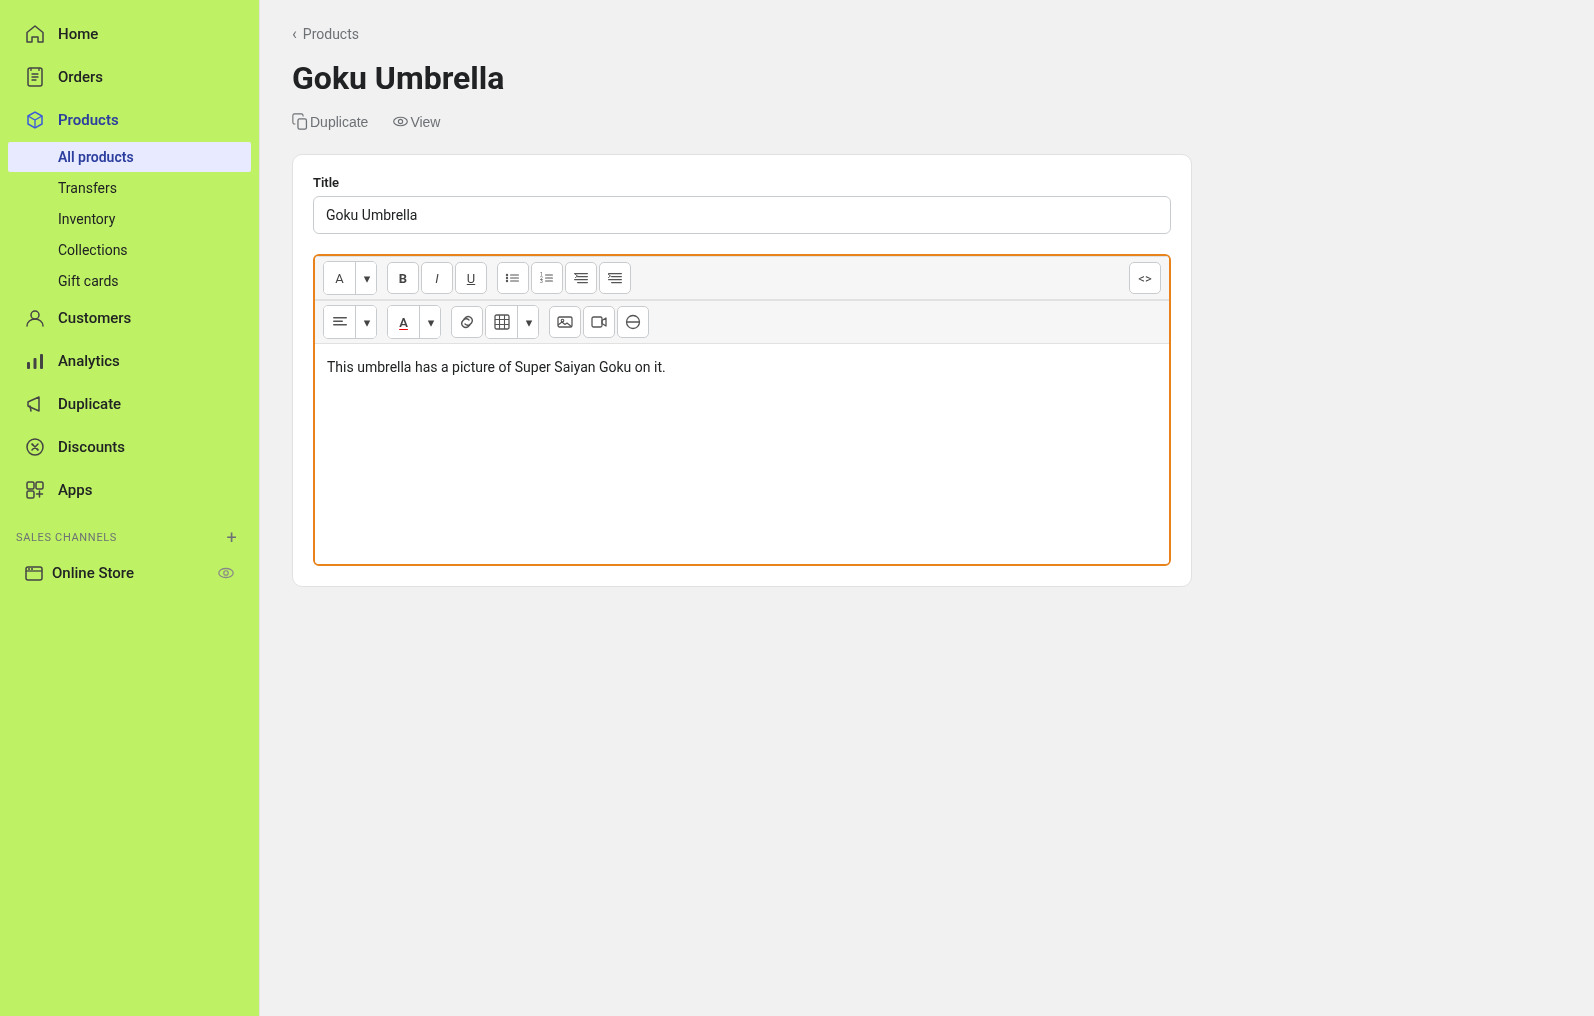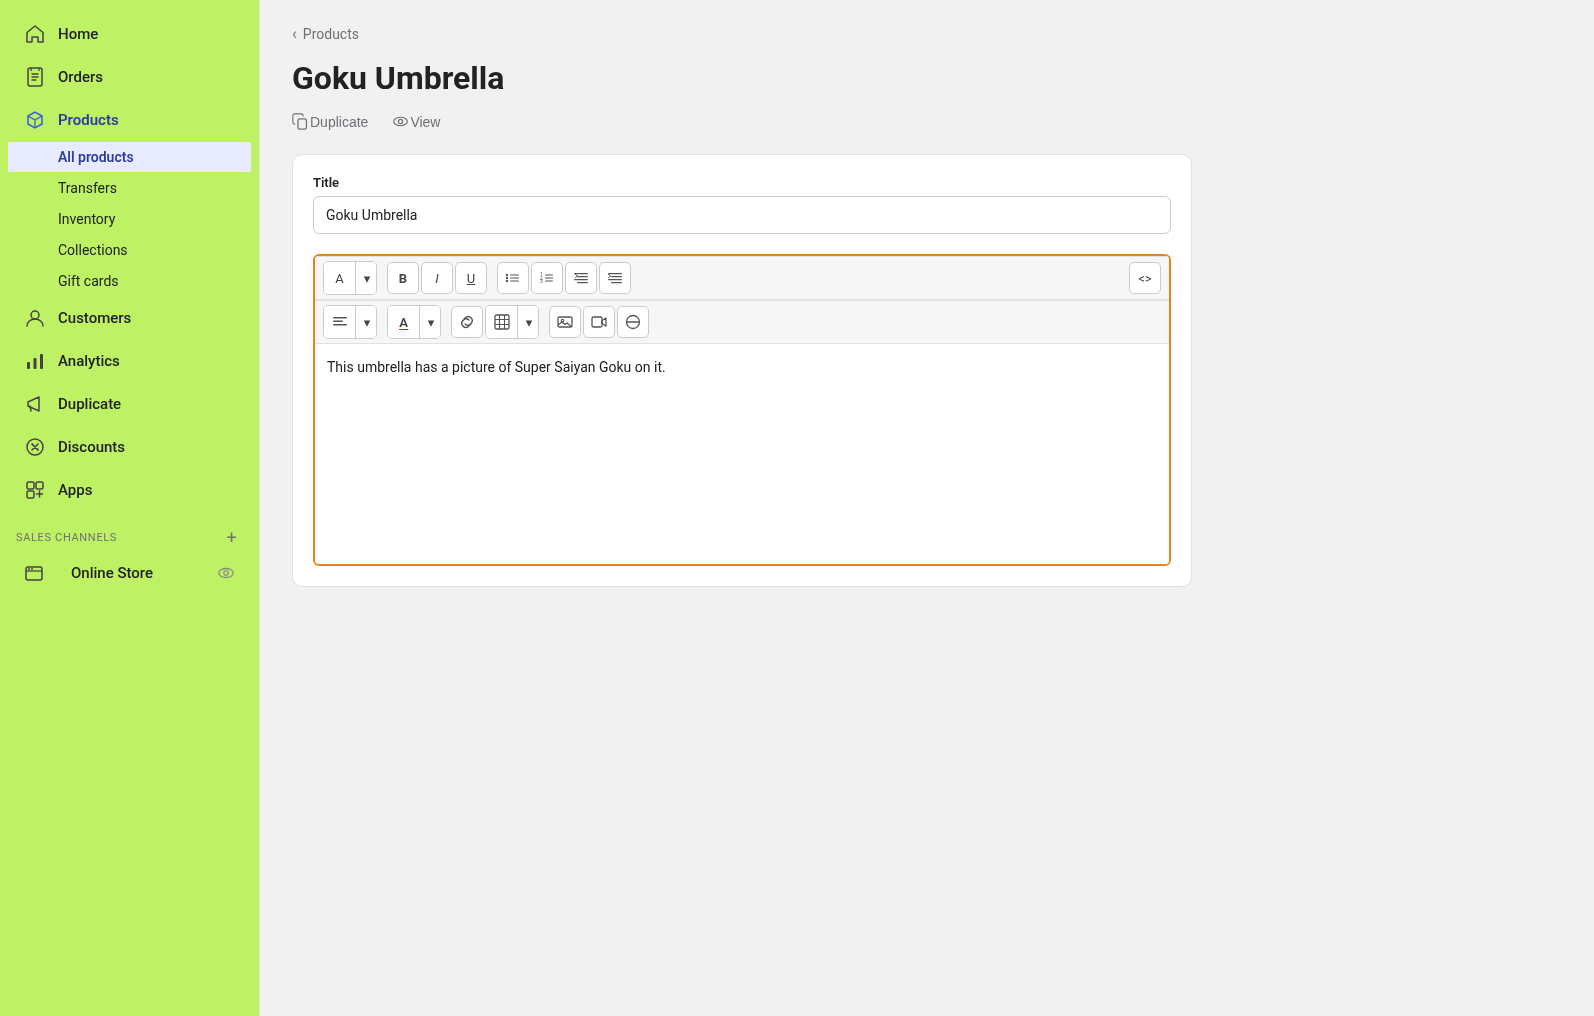--- a/index.html
+++ b/index.html
@@ -242,21 +242,21 @@
       align-items: center;
       justify-content: space-between;
       padding: 8px 16px;
       margin: 1px 8px;
       border-radius: 6px;
       cursor: pointer;
     }
     .online-store-left {
       display: flex;
       align-items: center;
-      gap: 27px;
+      gap: 8px;
       font-size: 15px;
       font-weight: 500;
       color: #202223;
     }
   </style>
 </head>
 <body>
 
 <nav class="sidebar">
 

